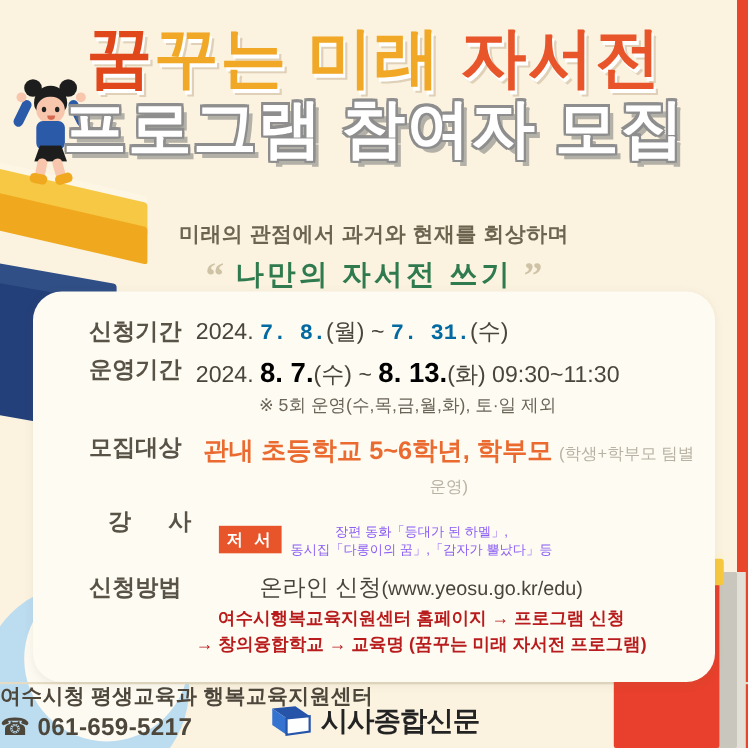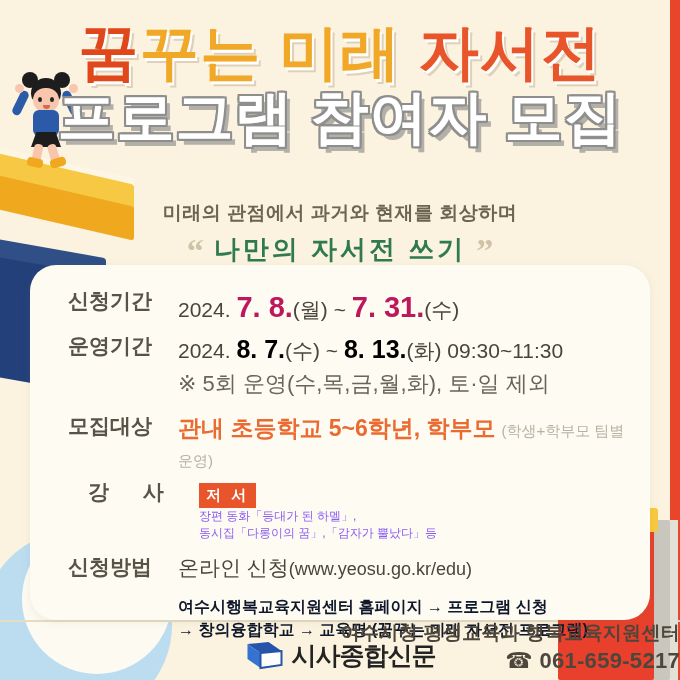--- a/index.html
+++ b/index.html
@@ -97,44 +97,44 @@
   .quote{color:#cfc3a6;font-size:34px;font-weight:bold;vertical-align:-4px;padding:0 10px;font-family:"Liberation Serif",serif;}
 
   
   .card{
     position:absolute;left:30px;top:265px;width:620px;height:355px;
     background:#fdfbf2;border-radius:26px;
     box-shadow:0 2px 9px rgba(120,105,70,.10);
     z-index:5;
   }
   .rows{position:absolute;left:38px;top:20px;right:12px;}
-  .row{display:flex;align-items:flex-start;margin-bottom:2px;}
+  .row{display:flex;align-items:flex-start;margin-bottom:2px;text-align:center;}
   .lbl{
     width:110px;flex:0 0 110px;font-size:21px;font-weight:bold;color:#585247;
     letter-spacing:0px;padding-top:2px;
   }
   .lbl.spaced{letter-spacing:14px;margin-left:20px;}
   .val{font-size:21px;color:#4a453c;line-height:1.42;padding-top:2px;}
-  .val .big-red{color:#be185d;font-weight:bold;font-size:29px;}
+  .val .big-red{color:#0369a1;font-weight:bold;font-size:20px;font-family:Liberation Mono, monospace;}
   .val .big-green{color:#000000;font-weight:bold;font-size:25px;}
   .val .orange-bold{color:#ea6a30;font-weight:bold;font-size:23px;}
   .val .grey-note{color:#b9b2a4;font-size:15px;}
   .val .url{font-size:18px;color:#4a453c;}
-  .note{font-size:22px;color:#6a6459;margin:1px 0 9px 0;}
-  .sub-orange{font-size:16px;color:#0f172a;font-weight:bold;line-height:1.45;margin-top:12px;}
+  .note{font-size:16px;color:#6a6459;margin:1px 0 9px 0;}
+  .sub-orange{font-size:16px;color:#b91c1c;font-weight:bold;line-height:1.45;margin-top:2px;}
 
   .book-badge{
     display:inline-block;background:#e8552b;color:#fff;font-size:15px;font-weight:bold;
     padding:3px 7px;letter-spacing:3px;margin-right:8px;vertical-align:top;margin-top:3px;
   }
-  .badge-row{display:flex;align-items:flex-start;margin-top:4px;padding-left:1px;flex-direction:column;}
+  .badge-row{display:flex;align-items:flex-start;margin-top:17px;padding-left:1px;}
   .badge-text{font-size:12px;color:#8b5cf6;font-weight:normal;line-height:1.42;}
 
   
-  .footer{position:absolute;left:0;right:0;bottom:6px;text-align:right;z-index:6;}
+  .footer{position:absolute;left:0;right:0;bottom:6px;text-align:left;z-index:6;}
   .f-line1{font-size:19px;font-weight:bold;color:#4d463b;letter-spacing:.3px;}
   .f-line2{font-size:22px;font-weight:bold;color:#4d463b;margin-top:2px;letter-spacing:.3px;}
 
   
   .watermark{
     position:absolute;left:50%;transform:translateX(-50%);
     bottom:8px;display:flex;align-items:center;gap:7px;z-index:9;opacity:.97;
   }
   .wm-mark{width:40px;height:34px;position:relative;}
   .wm-text{font-size:25px;font-weight:bold;color:#1d1d1d;letter-spacing:-1px;}

